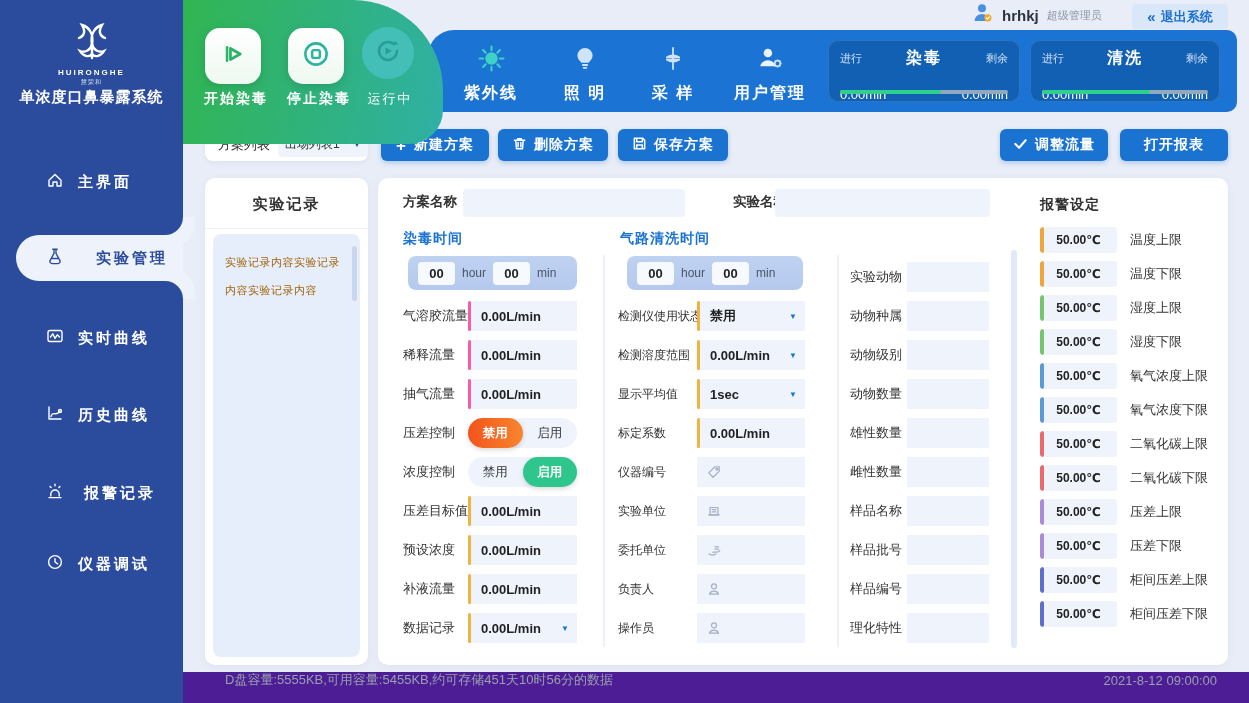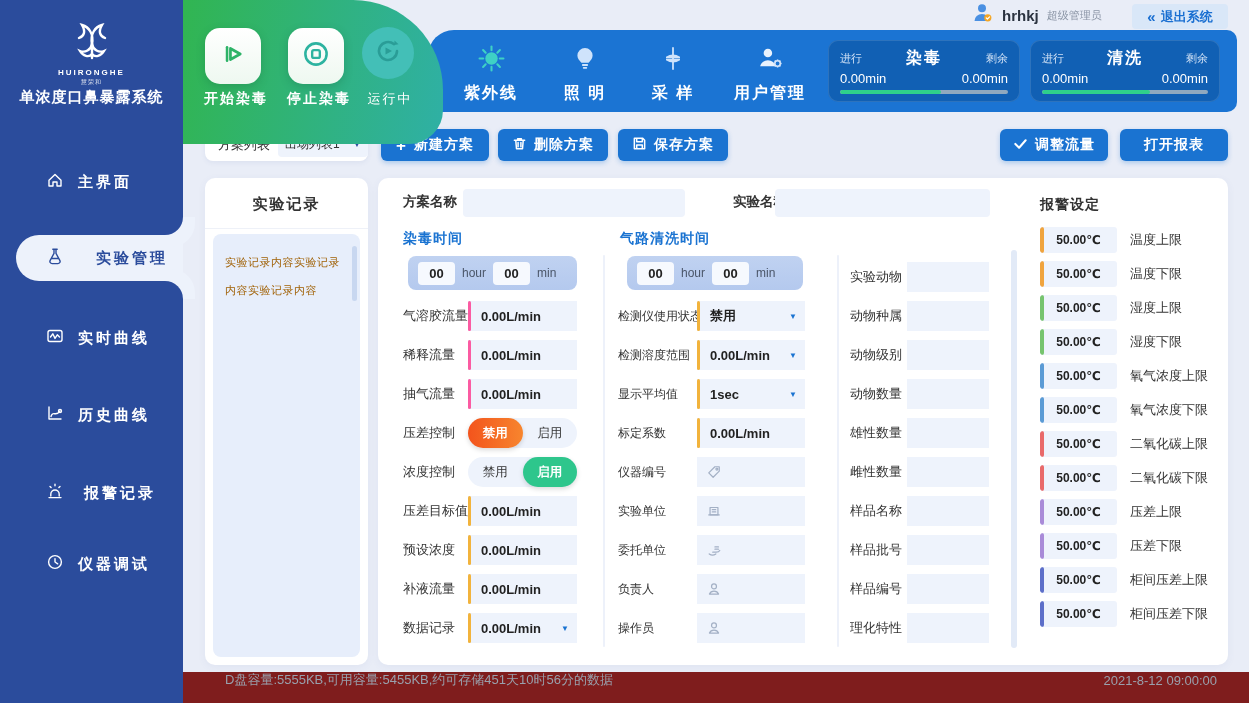--- a/index.html
+++ b/index.html
@@ -28,21 +28,21 @@
   .hbtn { position:absolute; top:28px; width:56px; height:56px; background:linear-gradient(180deg,#ffffff,#eef8f0); border-radius:15px; box-shadow:0 3px 8px rgba(20,90,60,.25); display:flex; align-items:center; justify-content:center; cursor:pointer; }
   .hbtn-label { position:absolute; top:90px; width:70px; text-align:center; color:#fff; font-size:14px; font-weight:bold; letter-spacing:2px; }
   #run-circle { position:absolute; left:179px; top:27px; width:52px; height:52px; border-radius:50%; background:#43bfb7; display:flex; align-items:center; justify-content:center; }
   .bar-icon { position:absolute; top:12px; width:88px; text-align:center; color:#fff; cursor:pointer; }
   .bar-icon .glyph { height:32px; display:flex; align-items:center; justify-content:center; }
   .bar-icon .txt { margin-top:9px; font-size:16px; font-weight:bold; letter-spacing:2px; white-space:pre; }
   .status-panel { position:absolute; top:10px; height:62px; background:#1160b4; border-radius:10px; box-shadow:inset 0 0 0 1px rgba(255,255,255,.12); padding:8px 12px 0 12px; color:#fff; }
   .sp-row1 { display:flex; align-items:center; justify-content:space-between; }
   .sp-small { font-size:11px; color:#cfe0f5; }
   .sp-title { font-size:16px; font-weight:bold; letter-spacing:2px; }
-  .sp-row2 { display:flex; justify-content:space-between; font-size:13px; margin-top:2px; }
+  .sp-row2 { display:flex; justify-content:space-between; font-size:13px; margin-top:18px; }
   .sp-track { position:absolute; left:12px; right:12px; bottom:8px; height:4px; border-radius:2px; background:#90a9bf; overflow:hidden; }
   .sp-fill { height:100%; border-radius:2px; background:#2fd08b; }
 
   
   #user-strip { position:absolute; left:950px; top:0; width:299px; height:30px; z-index:4; display:flex; align-items:center; }
   #avatar { margin-left:22px; }
   #user-name { margin-left:8px; font-size:15px; font-weight:bold; color:#2b3340; }
   #user-role { margin-left:8px; font-size:11px; color:#8b95a6; }
   #logout-btn { position:absolute; right:21px; top:4px; width:96px; height:25px; background:#d9e7f8; border-radius:4px; color:#1a6fd1; font-size:13px; font-weight:bold; display:flex; align-items:center; justify-content:center; gap:5px; cursor:pointer; }
   #logout-btn .gmt { font-size:15px; line-height:1; }
@@ -94,21 +94,21 @@
 
   #alarm-title { position:absolute; left:662px; top:18px; font-size:14px; font-weight:bold; color:#333; letter-spacing:1px; }
   #alarms { left:662px; top:49px; gap:8px; }
   .arow { display:flex; align-items:center; height:26px; }
   .abox { position:relative; width:77px; height:26px; background:#eef3fc; border-radius:3px; display:flex; align-items:center; justify-content:center; overflow:hidden; cursor:text; }
   .abox .accent { width:4px; }
   .aval { font-size:12px; font-weight:600; color:#222; }
   .albl { font-size:13px; color:#333; margin-left:13px; white-space:nowrap; }
 
   
-  #statusbar { position:absolute; left:183px; bottom:0; width:1066px; height:31px; background:#7f1d1d; display:flex; align-items:center; justify-content:space-between; padding:0 32px 15px 42px; color:#99a0ac; font-size:13px; }
+  #statusbar { position:absolute; left:183px; bottom:0; width:1066px; height:31px; background:#4c1d95; display:flex; align-items:center; justify-content:space-between; padding:0 32px 15px 42px; color:#99a0ac; font-size:13px; }
 </style>
 </head>
 <body>
 
 <div id="stage">
 
   <div id="bluebar">
     <div class="bar-icon" style="left:19px">
       <div class="glyph">
         <svg width="27" height="27" viewBox="0 0 26 26">

